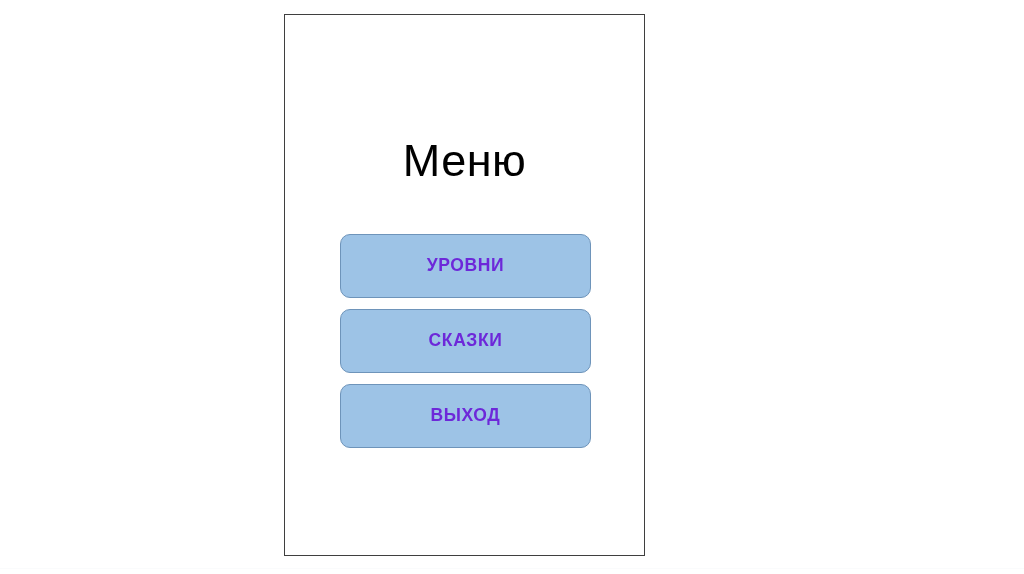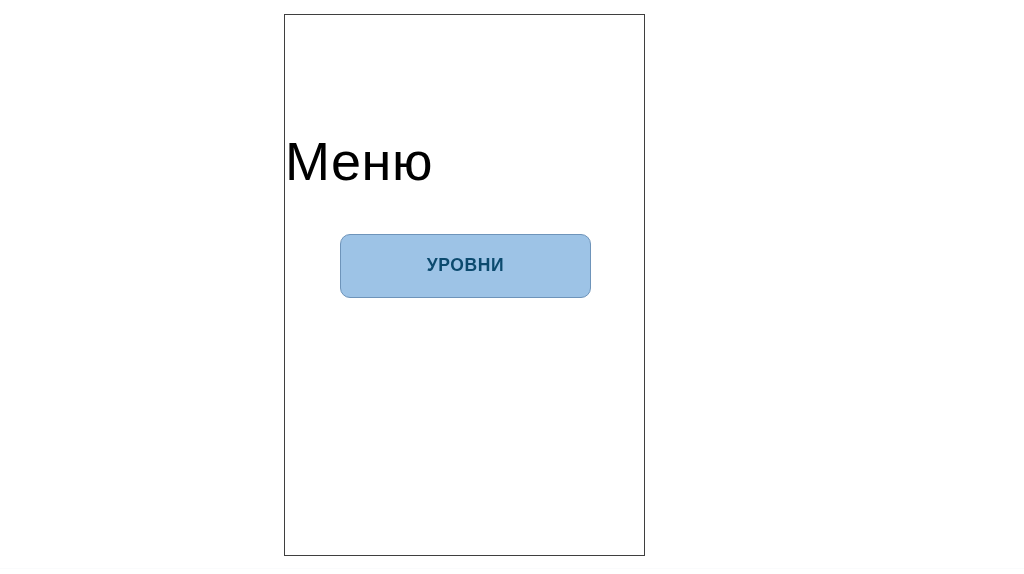--- a/index.html
+++ b/index.html
@@ -45,22 +45,22 @@
     background: #ffffff;
     border: 1.6px solid #3f3f3f;
     box-sizing: border-box;
   }
 
   .screen-title {
     position: absolute;
     left: 0;
     top: 118px;
     width: 100%;
-    text-align: left;
-    font-size: 54px;
+    text-align: center;
+    font-size: 45px;
     line-height: 56px;
     font-weight: 400;
     color: #000000;
     letter-spacing: 0.5px;
     white-space: nowrap;
   }
 
   .menu-buttons {
     position: absolute;
     left: 55px;
@@ -86,21 +86,21 @@
     font-family: "Liberation Sans", sans-serif;
   }
 
   .menu-button:last-child {
     margin-bottom: 0;
   }
 
   .menu-button-label {
     font-size: 17.5px;
     font-weight: 700;
-    color: #0c4a6e;
+    color: #6d28d9;
     letter-spacing: 0.6px;
     line-height: 1;
     white-space: nowrap;
     user-select: none;
   }
 </style>
 </head>
 <body>
 
 <div id="canvas">
@@ -108,21 +108,27 @@
   <div class="screen-frame">
 
     <div class="screen-title">Меню</div>
 
     <div class="menu-buttons">
 
       <div class="menu-button">
         <span class="menu-button-label">УРОВНИ</span>
       </div>
 
+      <div class="menu-button">
+        <span class="menu-button-label">СКАЗКИ</span>
+      </div>
 
 
+      <div class="menu-button">
+        <span class="menu-button-label">ВЫХОД</span>
+      </div>
 
     </div>
   </div>
 
   <div class="baseline-rule"></div>
 
 </div>
 
 </body></html>

